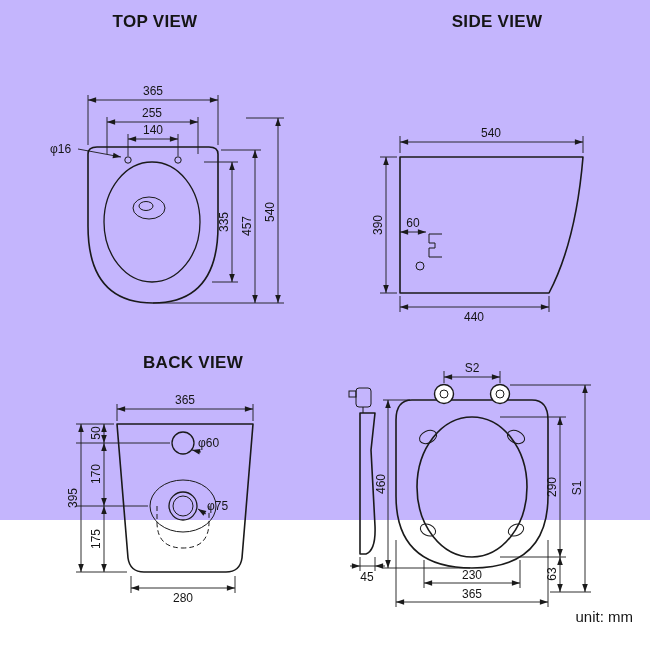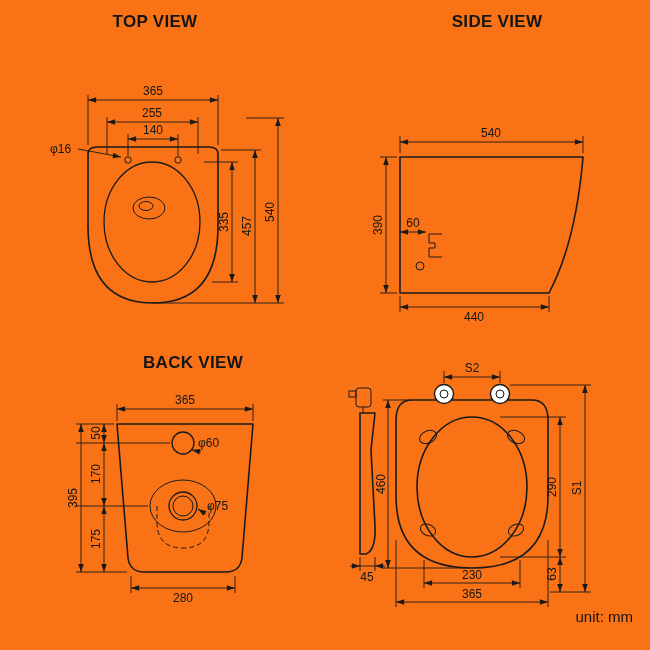--- a/index.html
+++ b/index.html
@@ -1,16 +1,16 @@
 <!DOCTYPE html>
 <html><head>
 <meta charset="utf-8">
 <style>
   html,body{margin:0;padding:0;background:#ffffff;width:650px;height:650px;overflow:hidden}
-  .sheet{position:relative;width:650px;height:650px;background:#f97316}
+  .sheet{position:relative;width:650px;height:520px;background:#c4b5fd}
   svg{display:block}
   .outline{fill:none;stroke:#1a1a1a;stroke-width:1.6;stroke-linejoin:round;stroke-linecap:round}
   .mid{fill:none;stroke:#1a1a1a;stroke-width:1.3}
   .thin{fill:none;stroke:#1a1a1a;stroke-width:1}
   .dim{fill:none;stroke:#1a1a1a;stroke-width:0.9}
   .dash{fill:none;stroke:#1a1a1a;stroke-width:1;stroke-dasharray:5 3}
   .wfill{fill:#ffffff;stroke:#1a1a1a;stroke-width:1.4}
   text{font-family:"Liberation Sans","DejaVu Sans",sans-serif;fill:#151515}
   .dimtext{font-size:12px}
   .title{font-size:17px;font-weight:700;letter-spacing:.3px}

